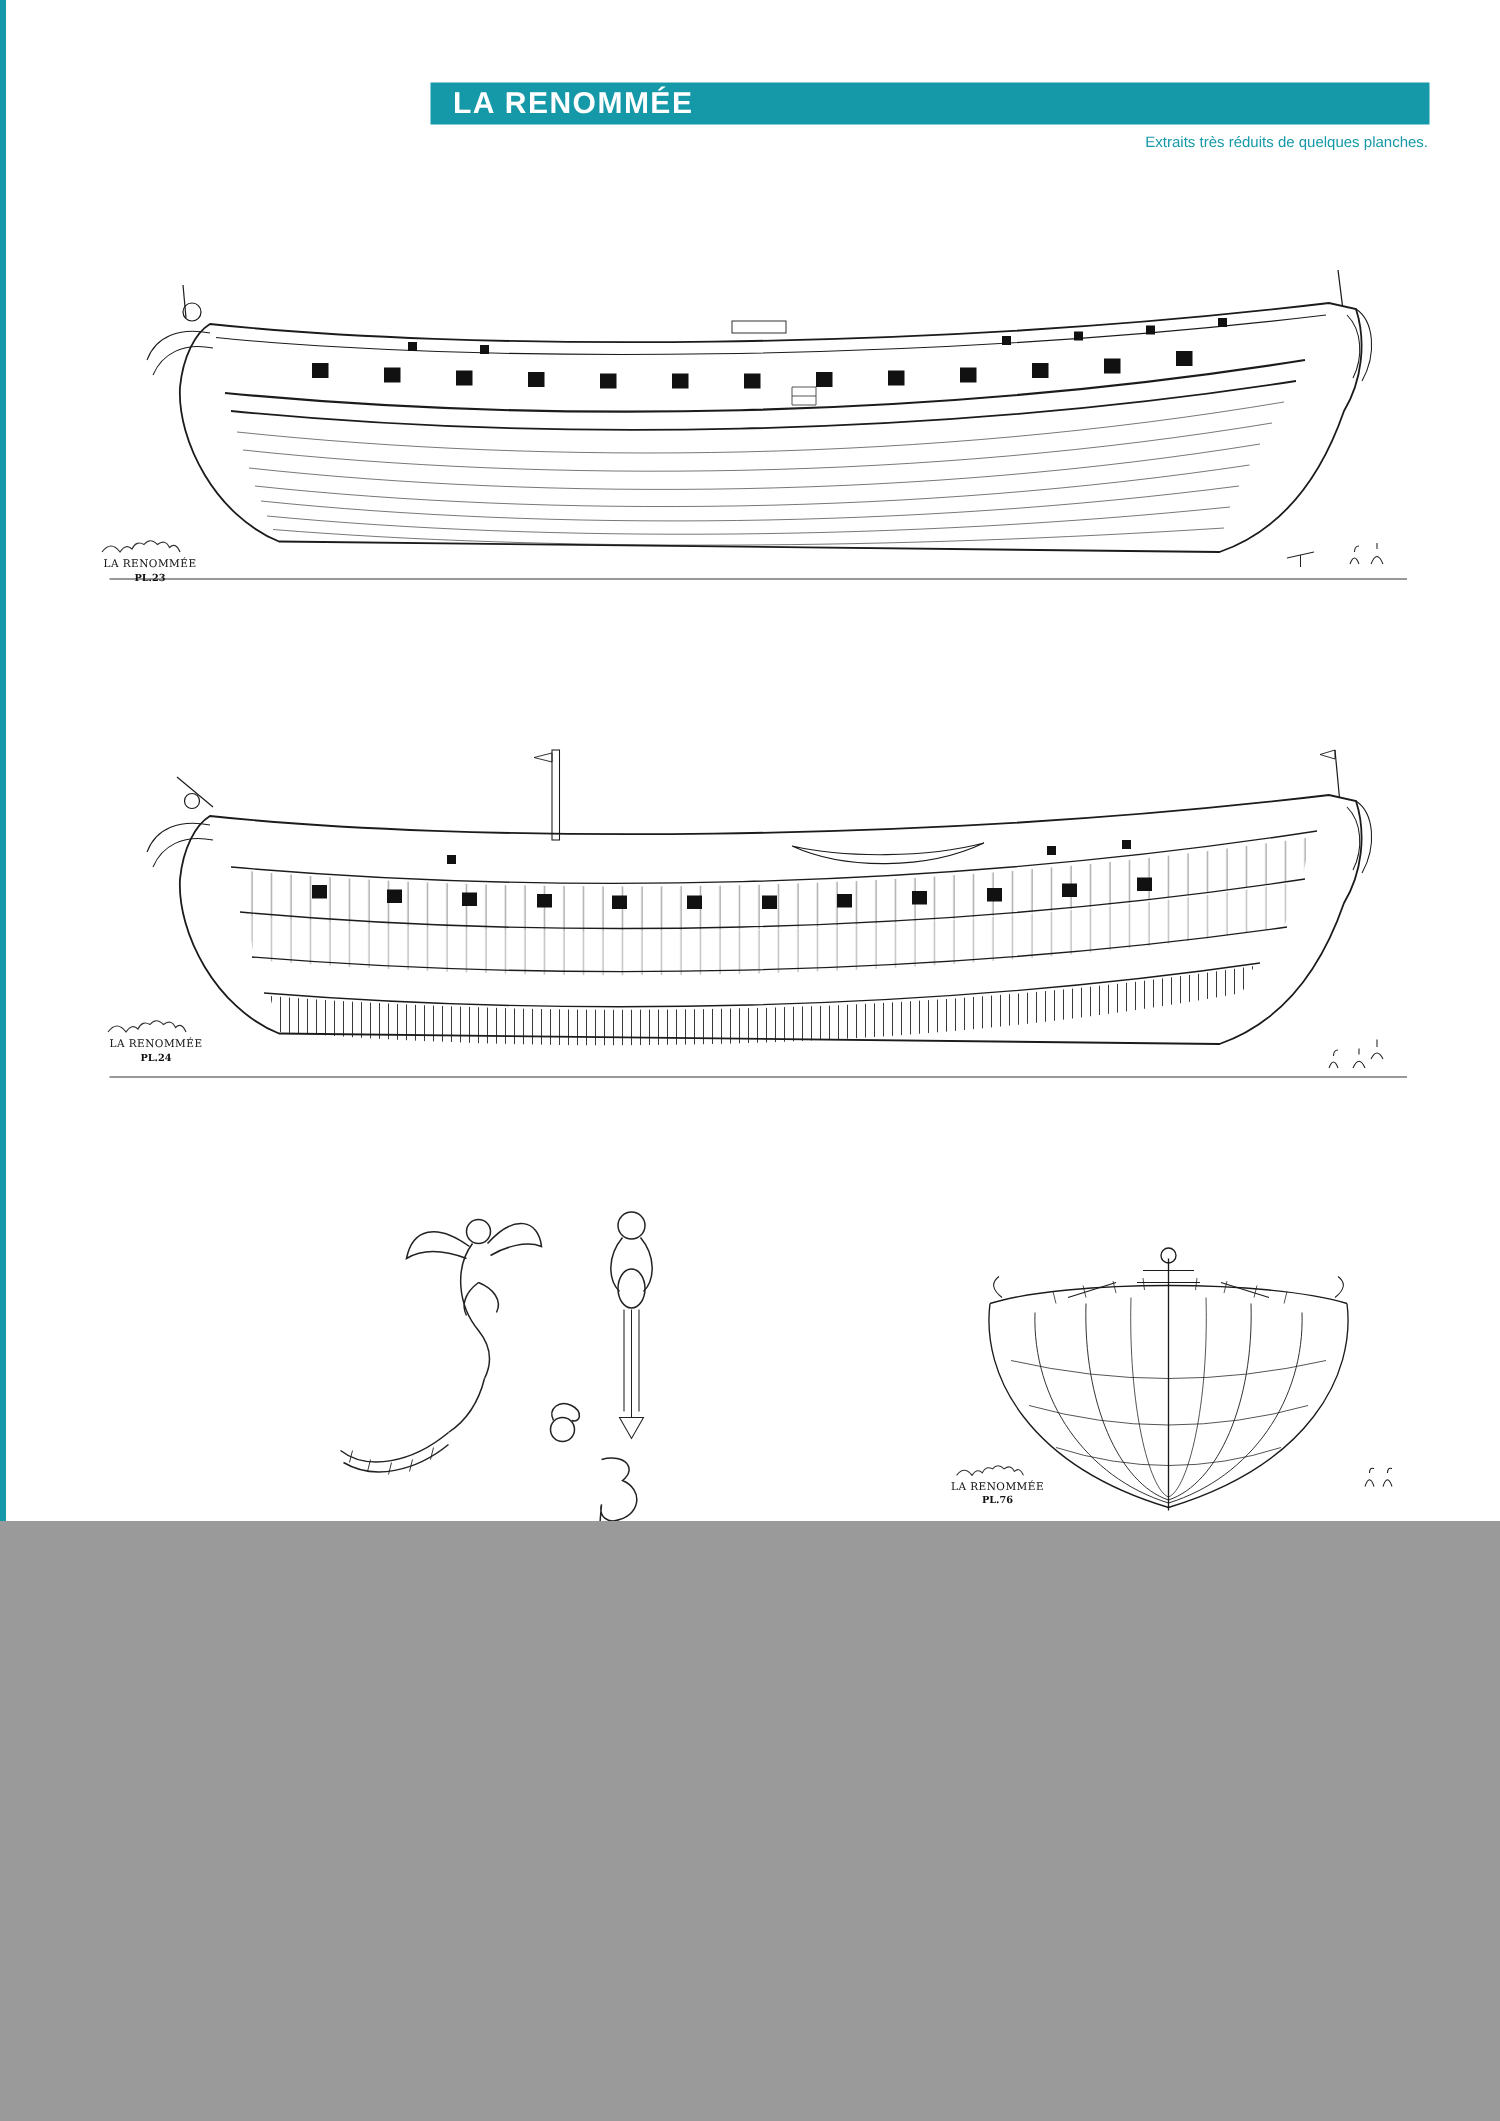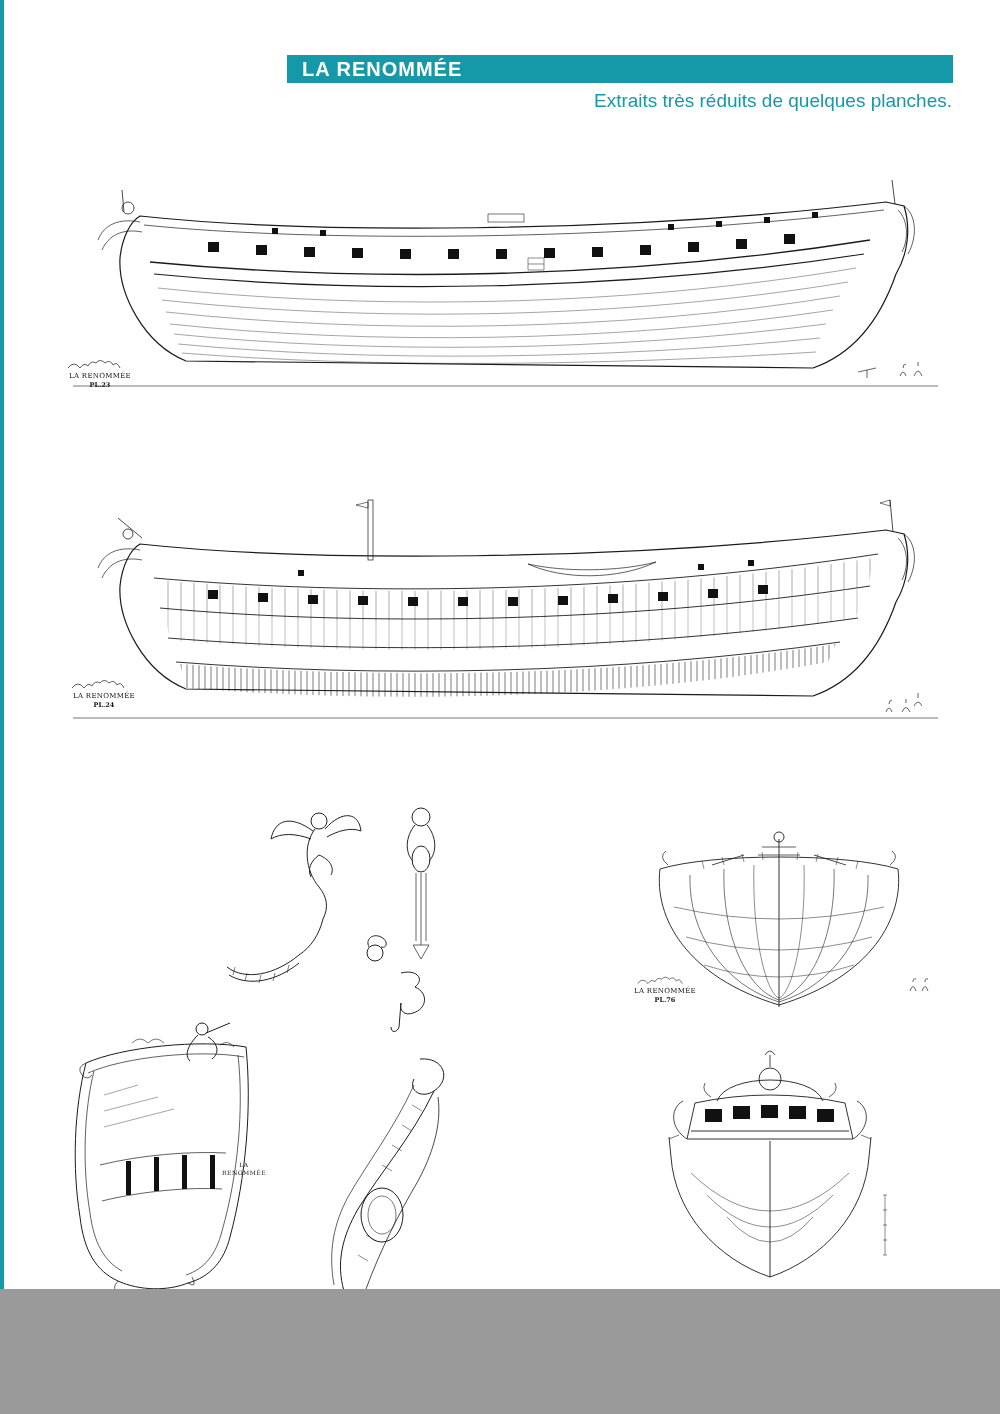--- a/index.html
+++ b/index.html
@@ -1,30 +1,30 @@
 <!DOCTYPE html>
 <html><head>
 <meta charset="utf-8">
 <style>
   * { margin:0; padding:0; box-sizing:border-box; }
   html,body { background:#9a9a9a; }
   .page {
-    position:relative; width:1000px; height:1289px; margin:0 auto;
+    position:relative; width:1000px; height:1014px; margin:0 auto;
     background:var(--paper,#fff); overflow:hidden;
     font-family:"Liberation Sans", sans-serif; color:#1b1b1b;
   }
   .left-rule { position:absolute; left:0; top:0; width:4px; height:1346px; background:var(--accent,#1599a8); }
   .header-bar {
     position:absolute; left:287px; top:55px; width:666px; height:28px;
     background:var(--accent,#1599a8); color:#fff; display:flex; align-items:center;
     padding-left:15px; font-weight:bold; font-size:20px; letter-spacing:1px;
   }
   .caption {
     position:absolute; top:90px; right:48px; color:var(--accent,#1599a8);
-    font-size:19px; text-align:left;padding-left:47px;
+    font-size:10px; text-align:left;padding-left:47px;
   }
   .plate { position:absolute; }
   .plate svg { display:block; }
   .cartouche {
     position:absolute; text-align:center; color:#111;
     font-family:"DejaVu Serif", serif; line-height:1.25;
   }
   .cartouche .c-title { font-size:7px; letter-spacing:.3px; white-space:nowrap; }
   .cartouche .c-plate { font-size:6.5px;font-weight:bold; }
   .gallery-label {

